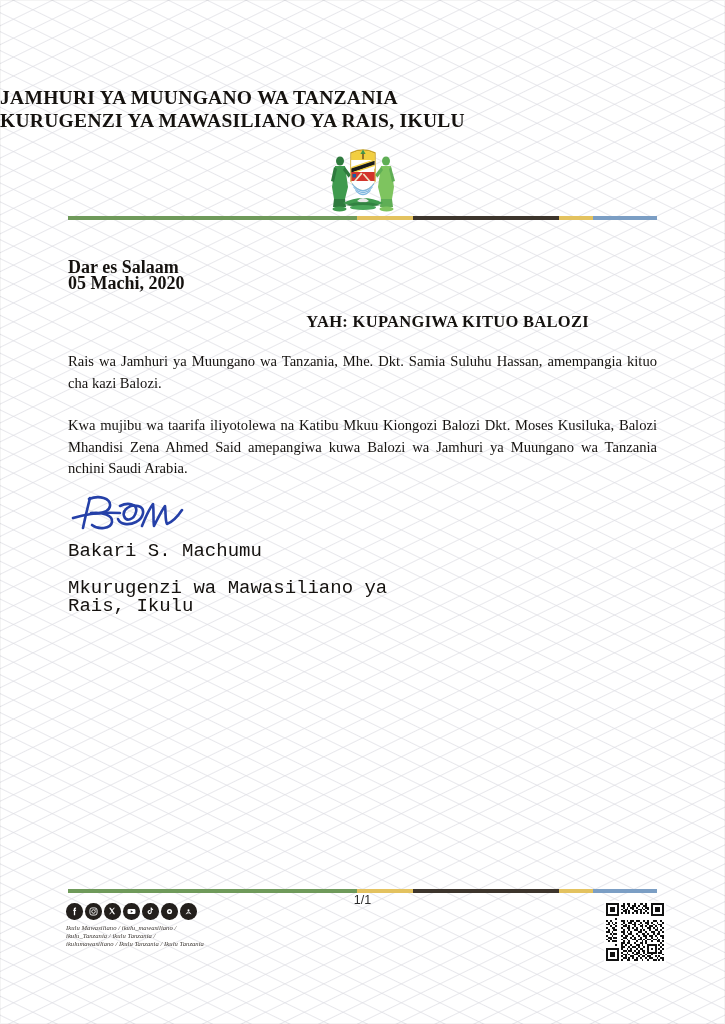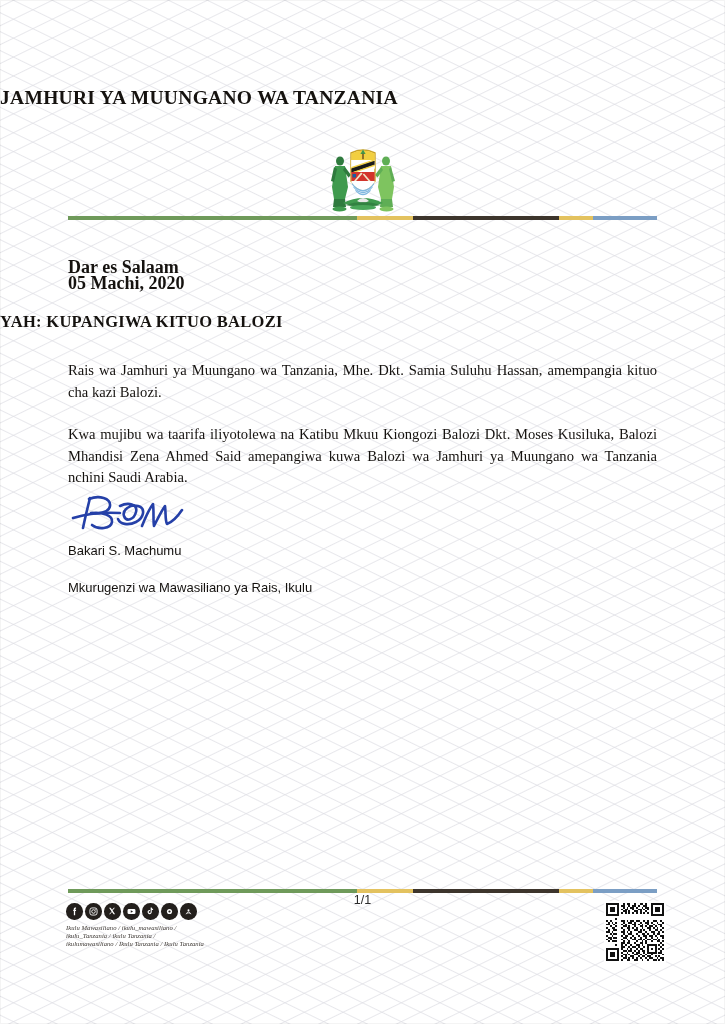--- a/index.html
+++ b/index.html
@@ -113,33 +113,33 @@
     line-height: 15.5px;
     color: #15120f;
   }
 
   
   .subject {
     position: absolute;
     left: 0;
     top: 312px;
     width: 589px;
-    text-align: left;
+    text-align: right;
     font-family: "Liberation Serif", serif;
     font-weight: bold;
     font-size: 16.5px;
     letter-spacing: 0.3px;
     color: #15120f;
   }
 
   
   .body-block {
     position: absolute;
     left: 68px;
-    top: 360px;
+    top: 351px;
     width: 589px;
   }
   .para {
     font-family: "Liberation Serif", serif;
     font-size: 14.6px;
     line-height: 21.5px;
     color: #15120f;
     text-align: justify;
     margin: 0 0 21px 0;
   }
@@ -151,22 +151,22 @@
     left: 68px;
     top: 492px;
     width: 330px;
   }
   .signature-mark {
     display: block;
     width: 150px;
     height: 46px;
   }
   .signer {
-    font-family: Liberation Sans, sans-serif;
-    font-size: 13px;
+    font-family: Liberation Mono, monospace;
+    font-size: 19px;
     line-height: 18.5px;
     color: #15120f;
     margin-top: 4px;
   }
 
   
   .page-num {
     position: absolute;
     left: 0;
     top: 893px;
@@ -220,20 +220,21 @@
   }
 </style>
 </head>
 <body>
 
 <div id="page">
   <div class="content">
 
     <div class="header">
       <div class="header-line">JAMHURI YA MUUNGANO WA TANZANIA</div>
+      <div class="header-line">KURUGENZI YA MAWASILIANO YA RAIS, IKULU</div>
     </div>
 
     <div class="emblem-wrap">
       <svg class="emblem" viewBox="0 0 84 72">
 
         <g>
           <ellipse cx="19" cy="20" rx="4" ry="4.6" fill="#2f7a3e"></ellipse>
           <path d="M14 25 L24 25 L27 46 L24 58 L13 58 L11 46 Z" fill="#3f9a4e"></path>
           <path d="M13 26 L10 40 L13 41 L16 28 Z" fill="#2f7a3e"></path>
           <path d="M24 26 L30 34 L27.5 36.5 L22 29 Z" fill="#2f7a3e"></path>

